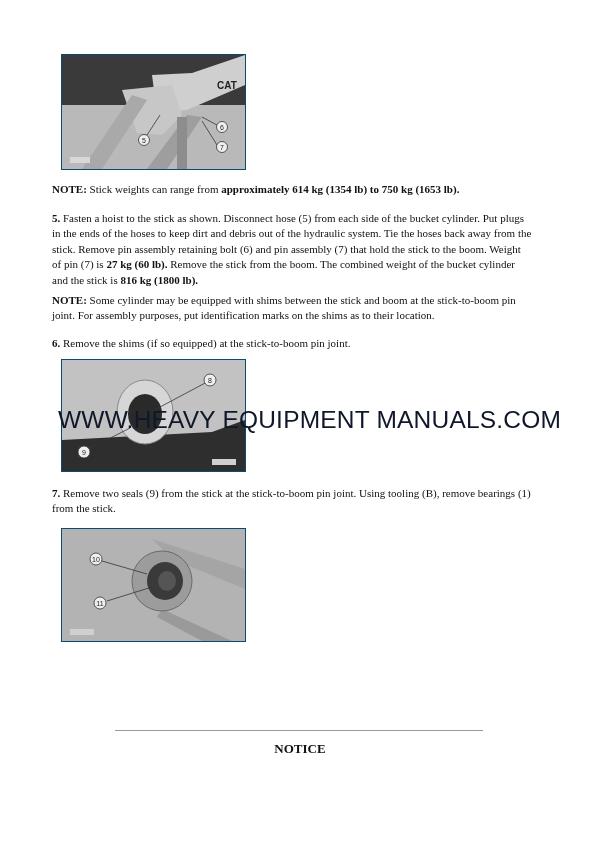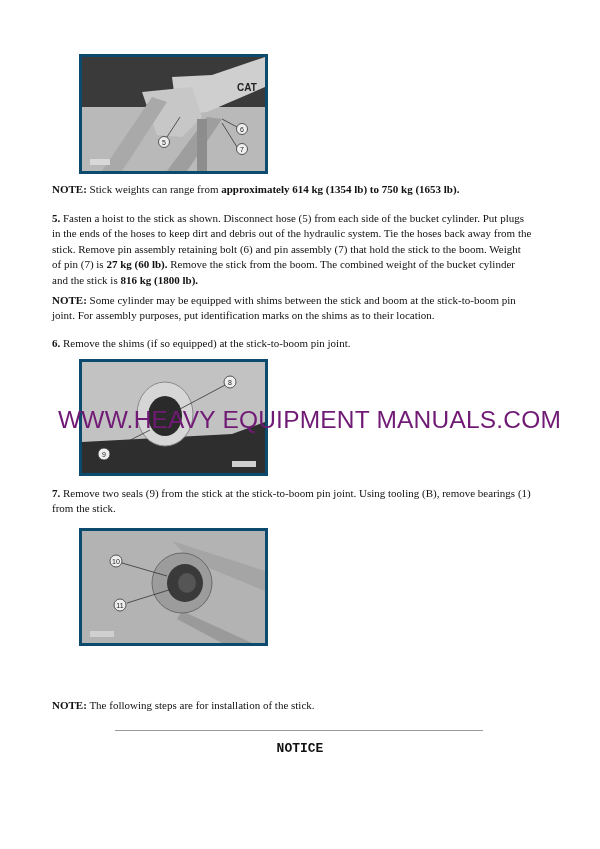--- a/index.html
+++ b/index.html
@@ -1,28 +1,28 @@
 <!DOCTYPE html>
 <html><head>
 <meta charset="utf-8">
 <style>
   html, body { margin:0; padding:0; background:#ffffff; }
   body { width:600px; height:849px; position:relative; overflow:hidden;
          font-family:"Liberation Serif", serif; color:#111; }
   .page { position:absolute; left:0; top:0; width:600px; height:849px; }
   .para { position:absolute; left:52px; width:480px; font-size:11px; line-height:15.4px; }
   .para b { font-weight:bold; }
-  .figure { position:absolute; left:79px; width:183px; background:#8b5cf6; overflow:hidden; border:3px solid #0c4a6e; }
+  .figure { position:absolute; left:61px; width:183px; background:#8b5cf6; overflow:hidden; border:1px solid #0c4a6e; }
   .figure svg { display:block; }
   .watermark { position:absolute; left:58px; top:405px; width:500px;
-               font-family:"Liberation Sans", sans-serif; font-size:24.5px; color:#701a75;
+               font-family:"Liberation Sans", sans-serif; font-size:24.5px; color:#0f172a;
                letter-spacing:0.2px; white-space:nowrap; line-height:30px; }
   .rule { position:absolute; left:115px; top:730px; width:368px; height:0; border-top:1.2px solid #9a9a9a; }
   .notice { position:absolute; left:0; top:741px; width:600px; text-align:center;
-            font-weight:bold; font-size:13px;font-family:Liberation Mono, monospace; }
+            font-weight:bold; font-size:13px; }
 </style>
 </head>
 <body>
 
 <div class="page">
 
   <div class="figure" style="top:54px;height:114px;">
     <svg width="183" height="114" viewBox="0 0 183 114">
       <rect x="0" y="0" width="183" height="114" fill="#b9b9b9"></rect>
       <rect x="0" y="0" width="183" height="50" fill="#3a3a3a"></rect>
@@ -95,20 +95,17 @@
       <circle cx="34" cy="30" r="6" fill="#eee" stroke="#333" stroke-width="0.8"></circle>
       <text x="34" y="33" text-anchor="middle" font-size="7" fill="#222" font-family="Liberation Sans, sans-serif">10</text>
       <line x1="90" y1="58" x2="45" y2="72" stroke="#333" stroke-width="0.8"></line>
       <circle cx="38" cy="74" r="6" fill="#eee" stroke="#333" stroke-width="0.8"></circle>
       <text x="38" y="77" text-anchor="middle" font-size="7" fill="#222" font-family="Liberation Sans, sans-serif">11</text>
       <rect x="8" y="100" width="24" height="6" fill="#d0d0d0"></rect>
     </svg>
   </div>
 
 
-  <div class="para" style="top:698px;">
-    <b>NOTE:</b><span> The following steps are for installation of the stick.</span>
-  </div>
 
   <div class="rule"></div>
   <div class="notice">NOTICE</div>
 
 </div>
 
 </body></html>

